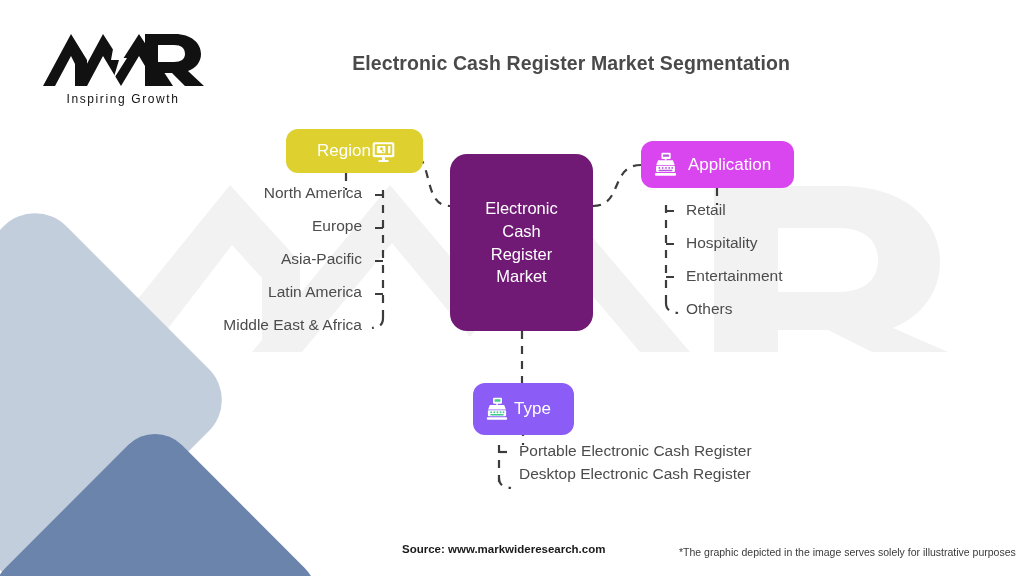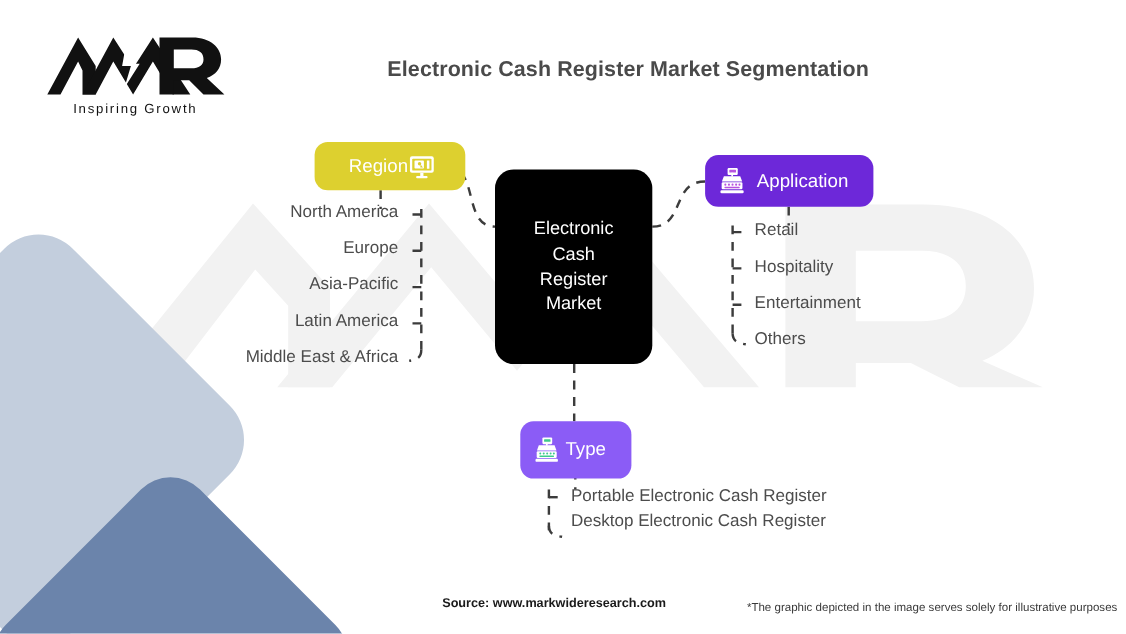--- a/index.html
+++ b/index.html
@@ -74,21 +74,21 @@
     pointer-events: none;
   }
 
   
   #center-node {
     position: absolute;
     left: 450px;
     top: 154px;
     width: 143px;
     height: 177px;
-    background: #000000;
+    background: #701a75;
     border-radius: 17px;
     display: flex;
     align-items: center;
     justify-content: center;
     box-sizing: border-box;
   }
   #center-node .center-label {
     color: #ffffff;
     font-size: 16.5px;
     line-height: 1.38;
@@ -123,21 +123,21 @@
     height: 44px;
     background: #ddd02f;
     padding: 0 12px 0 16px;
     justify-content: center;
   }
   #badge-application {
     left: 641px;
     top: 141px;
     width: 153px;
     height: 47px;
-    background: #6d28d9;
+    background: #d946ef;
     padding: 0 16px 0 11px;
     gap: 9px;
   }
   #badge-type {
     left: 473px;
     top: 383px;
     width: 101px;
     height: 52px;
     background: #8b5cf6;
     padding: 0 16px 0 11px;

